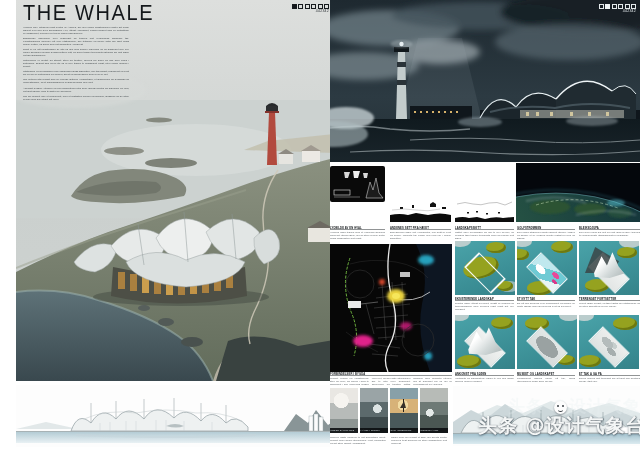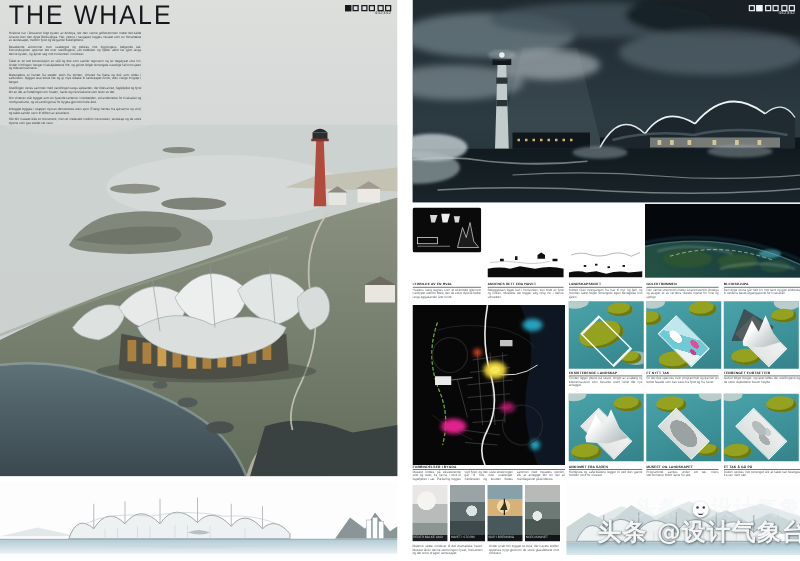--- a/index.html
+++ b/index.html
@@ -1,19 +1,19 @@
 <!DOCTYPE html>
 <html><head>
 <meta charset="utf-8">
 <style>
   html,body{margin:0;padding:0;background:#ffffff;}
   #root{position:relative;width:640px;height:449px;background:#ffffff;overflow:hidden;
         font-family:"Liberation Sans",sans-serif;}
   .panel{position:absolute;top:0;height:449px;background:#fff;}
-  #panelL{left:0;width:318px;}
+  #panelL{left:16px;width:318px;}
   #panelR{left:330px;width:310px;}
   svg{display:block;}
   .abs{position:absolute;}
   
   .s50{transform:scale(.5);transform-origin:0 0;width:200%;}
   
   .lp-title{position:absolute;left:7px;top:1px;font-size:20px;font-weight:400;color:#14181b;
             letter-spacing:1.6px;transform:scaleY(1.08);transform-origin:0 0;white-space:nowrap;}
   
   .lp-intro{position:absolute;left:7px;top:25px;width:106px;}

